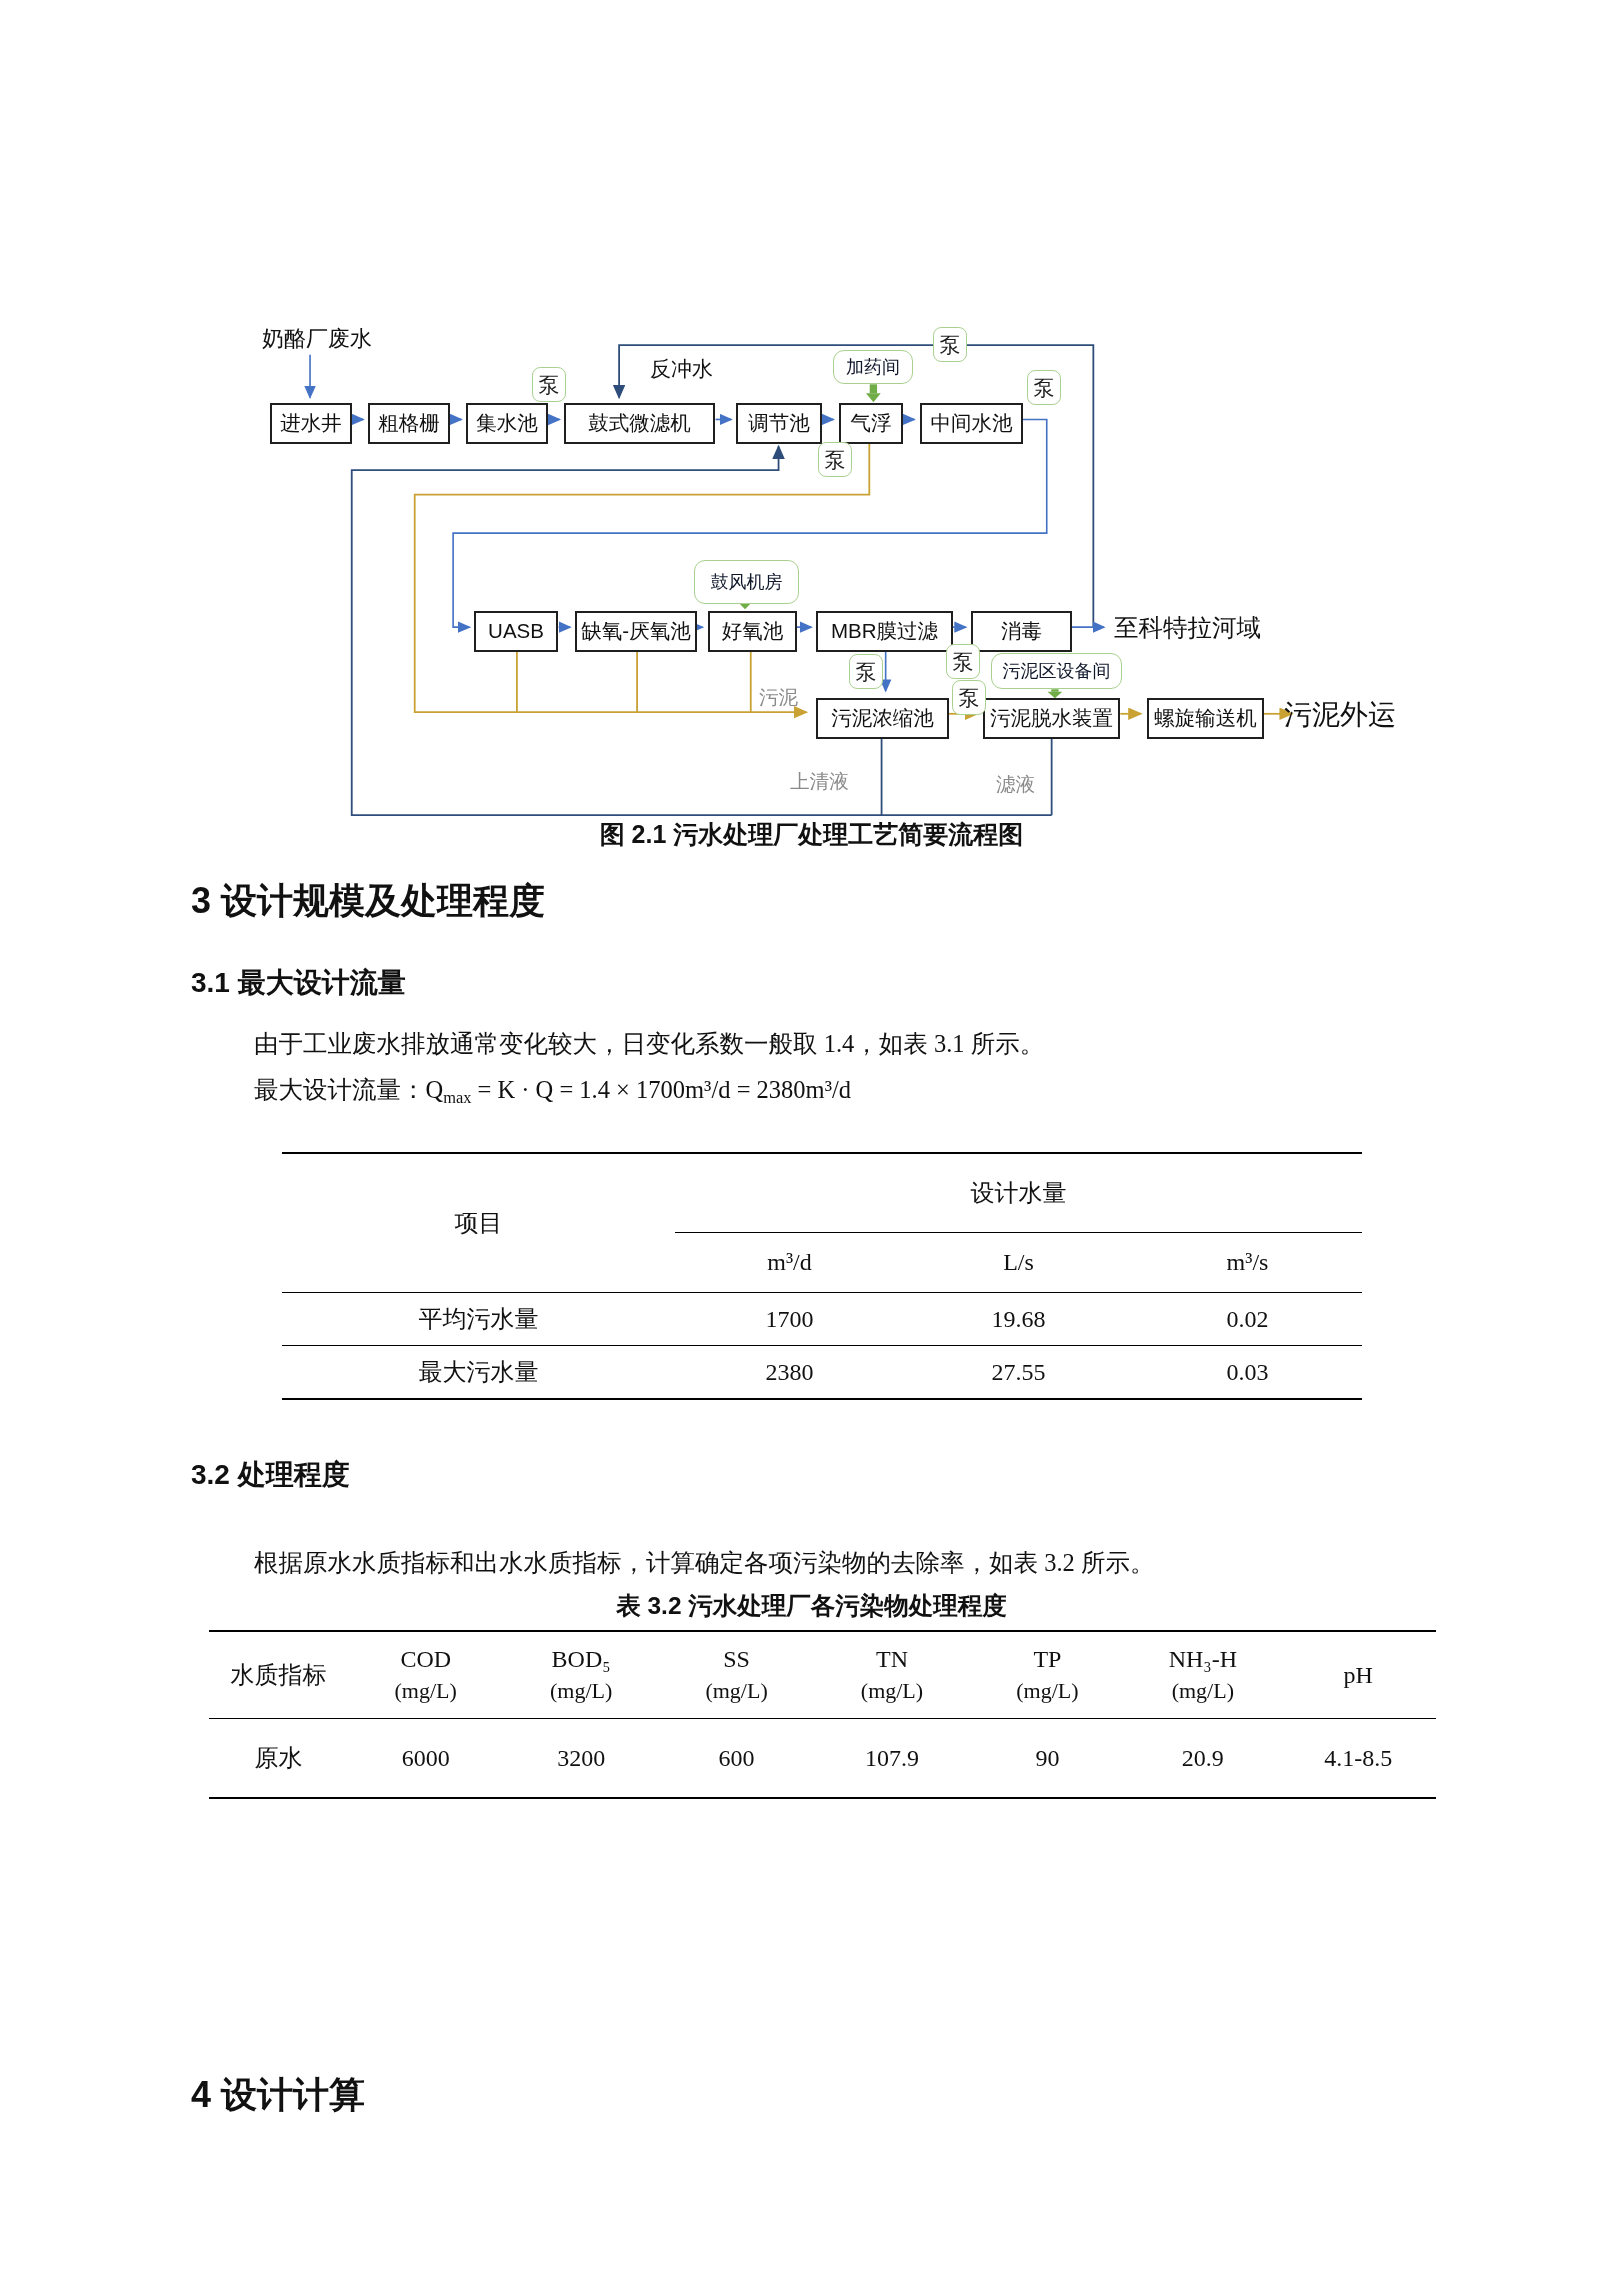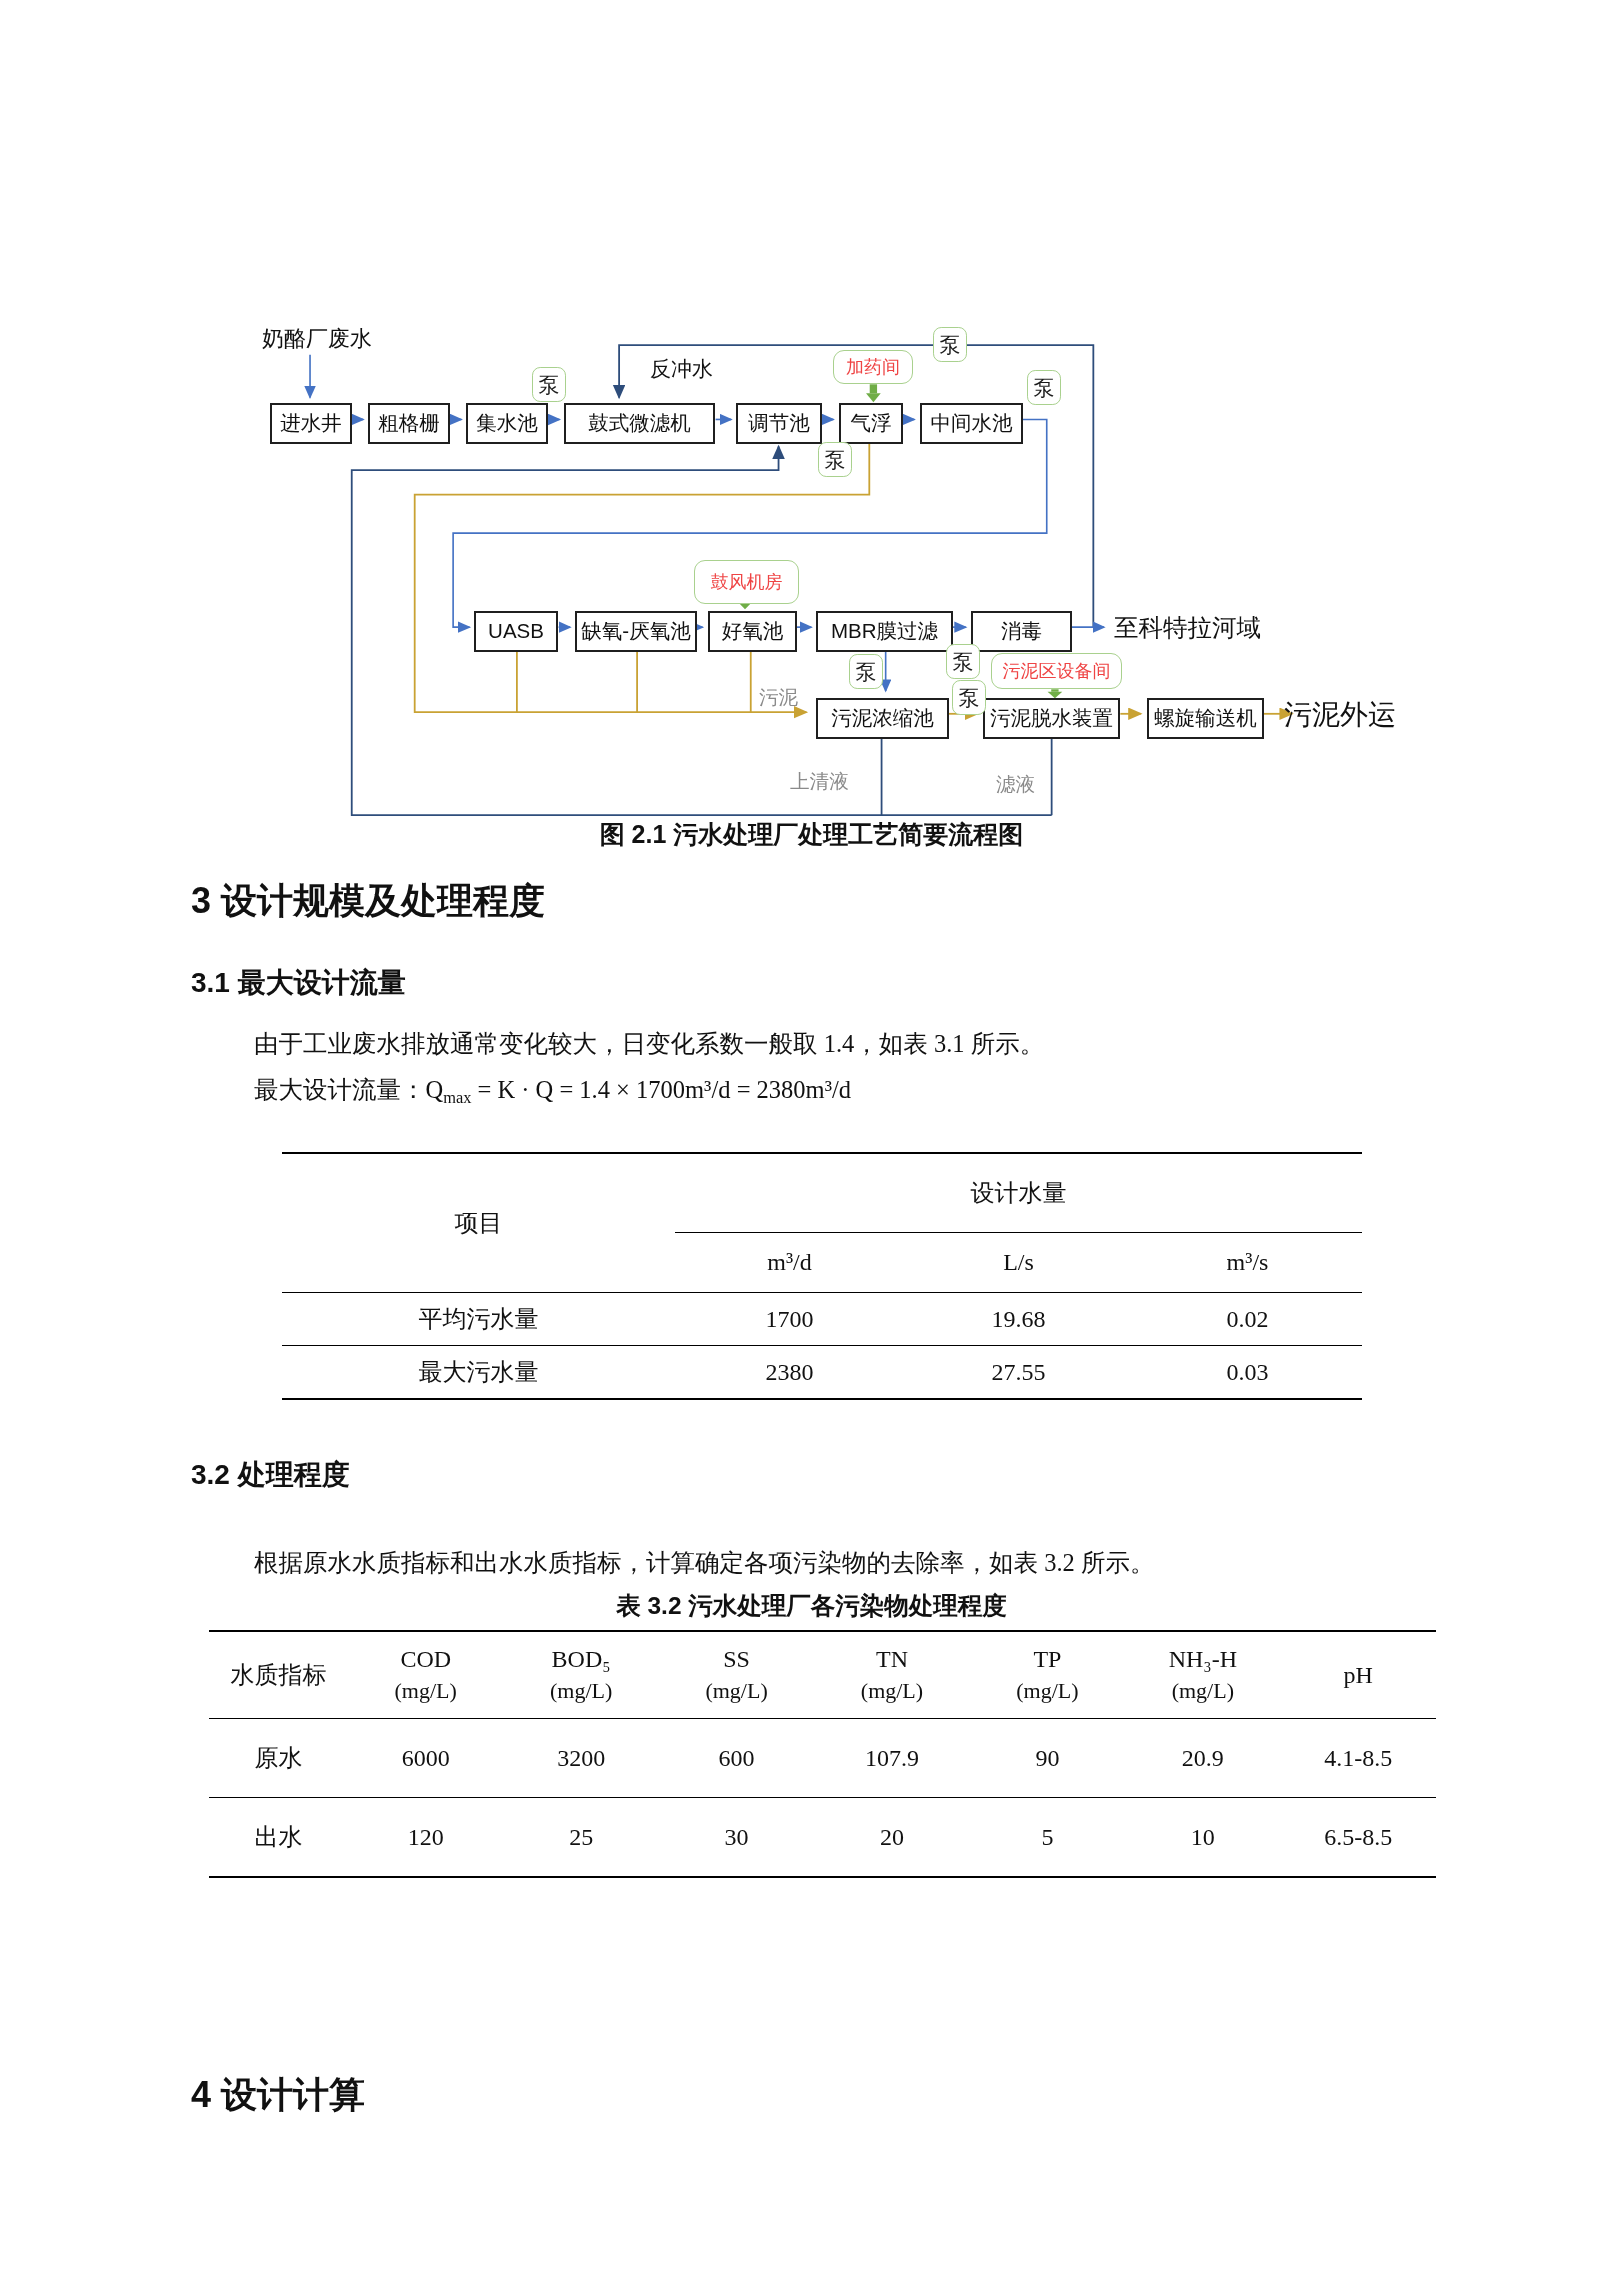--- a/index.html
+++ b/index.html
@@ -4,21 +4,21 @@
 <style>
   html,body{margin:0;padding:0;background:#e8e8e8;}
   .page{position:relative;width:1623px;height:2295px;background:#ffffff;margin:0 auto;overflow:hidden;
         font-family:"Liberation Serif","DejaVu Serif",serif;color:#111;}
   
   .flow-svg{position:absolute;left:0;top:0;}
   .pbox{position:absolute;height:41px;border:2px solid #1f1f1f;background:#fff;
         display:flex;align-items:center;justify-content:center;font-size:20.5px;line-height:1;
         font-family:"Liberation Sans","DejaVu Sans",sans-serif;white-space:nowrap;box-sizing:border-box;}
   .groom{position:absolute;border:1.6px solid #a9d18e;border-radius:11px;background:#fff;
-        display:flex;align-items:center;justify-content:center;font-size:18px;color:#ef4444;
+        display:flex;align-items:center;justify-content:center;font-size:18px;color:#0f172a;
         font-family:"Liberation Sans","DejaVu Sans",sans-serif;white-space:nowrap;box-sizing:border-box;}
   .pump{position:absolute;width:34px;height:35px;border:1.6px solid #a9d18e;border-radius:8.2px;background:#fff;
         display:flex;align-items:center;justify-content:center;font-size:21px;color:#1a1a1a;
         font-family:"Liberation Sans","DejaVu Sans",sans-serif;box-sizing:border-box;}
   .flabel{position:absolute;font-family:"Liberation Sans","DejaVu Sans",sans-serif;line-height:1.1;white-space:nowrap;}
   .gray{color:#8a8a8a;}
   
   .cap{position:absolute;left:0;width:1623px;text-align:center;font-weight:bold;
        font-family:"Liberation Sans","DejaVu Sans",sans-serif;}
   .h-big{position:absolute;left:191px;font-size:36px;font-weight:bold;
@@ -243,29 +243,19 @@
       <tr>
         <td>原水</td>
         <td>6000</td>
         <td>3200</td>
         <td>600</td>
         <td>107.9</td>
         <td>90</td>
         <td>20.9</td>
         <td>4.1-8.5</td>
       </tr>
-      <tr>
-        <td>出水</td>
-        <td>120</td>
-        <td>25</td>
-        <td>30</td>
-        <td>20</td>
-        <td>5</td>
-        <td>10</td>
-        <td>6.5-8.5</td>
-      </tr>
     </tbody>
   </table>
 
   <div class="h-big" style="top:2071px;">4 设计计算</div>
 
 </div>
 
 
 </body></html>

